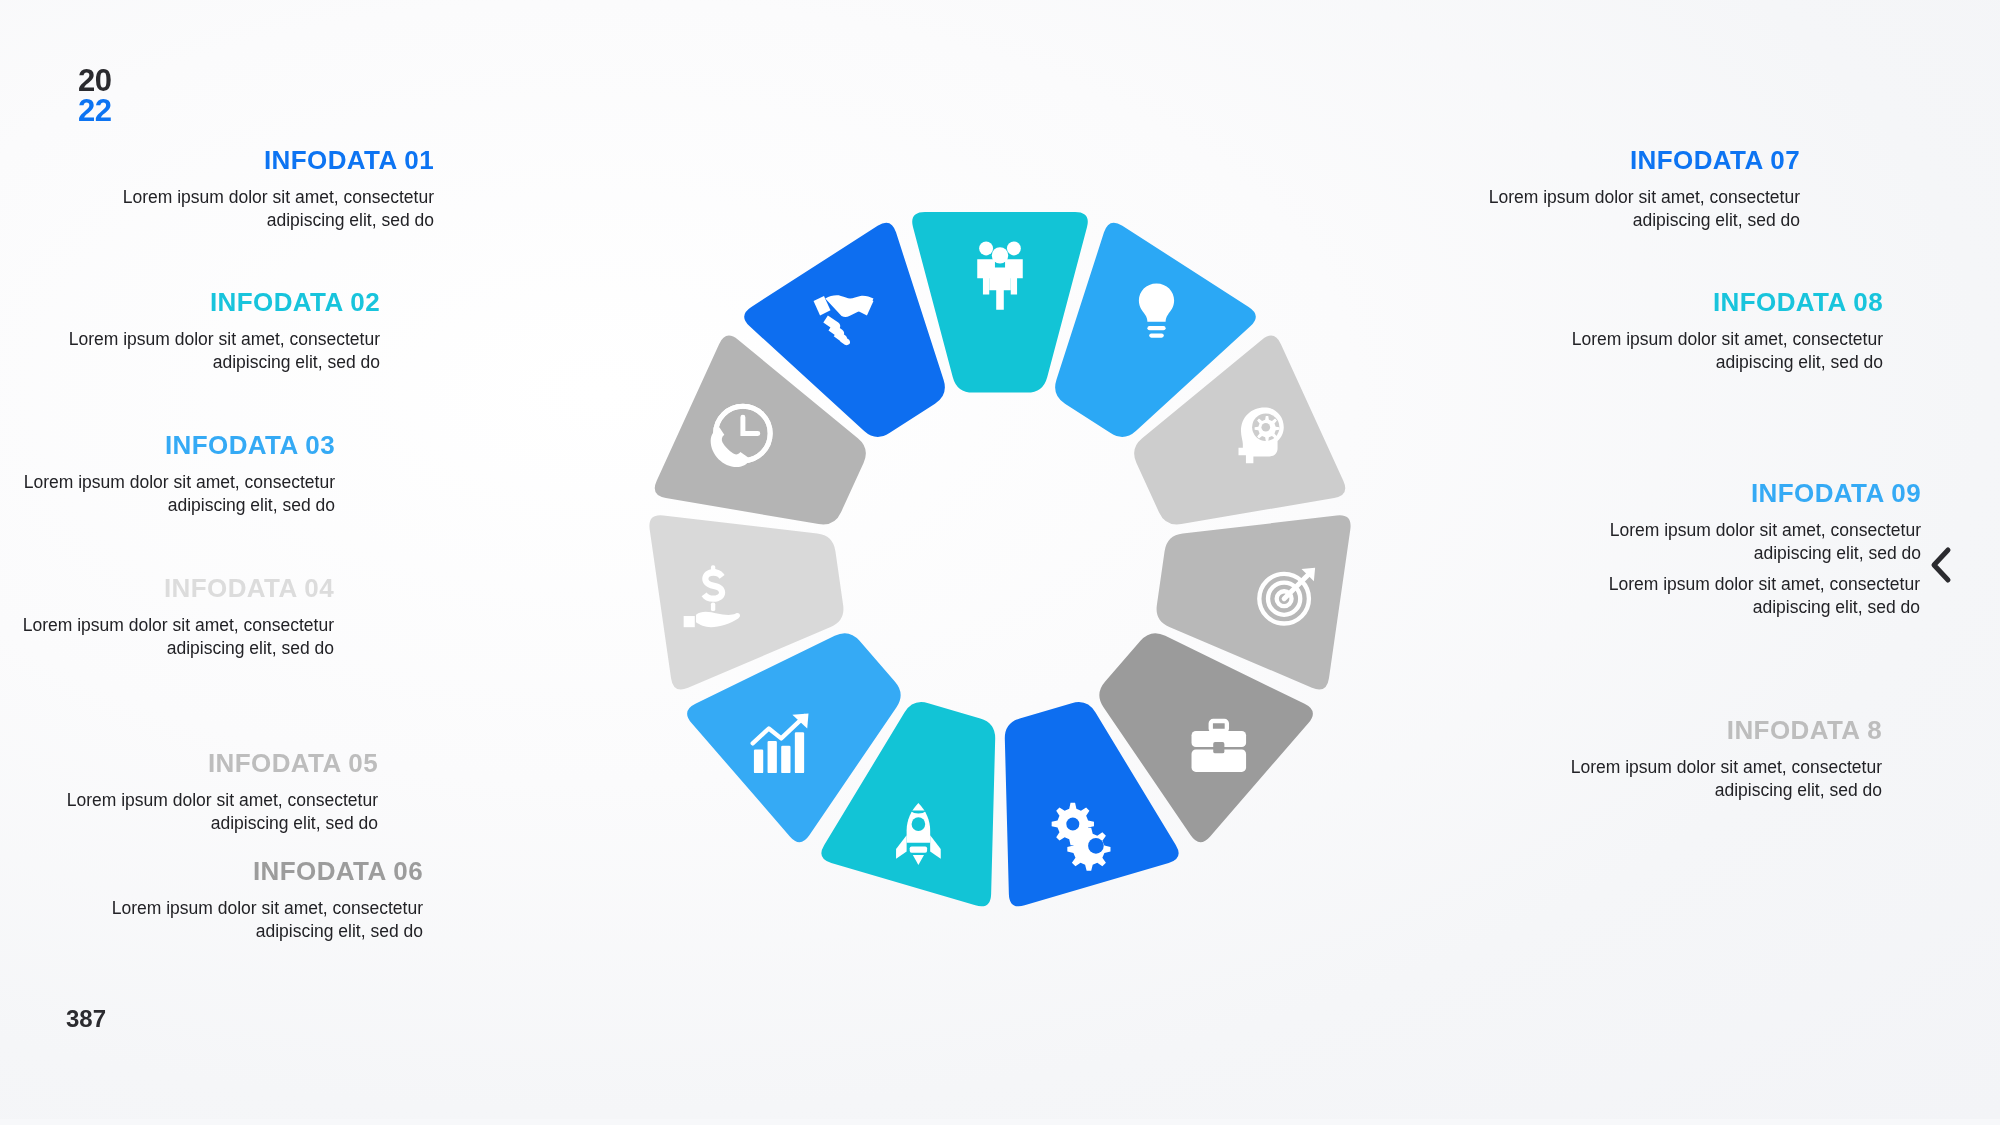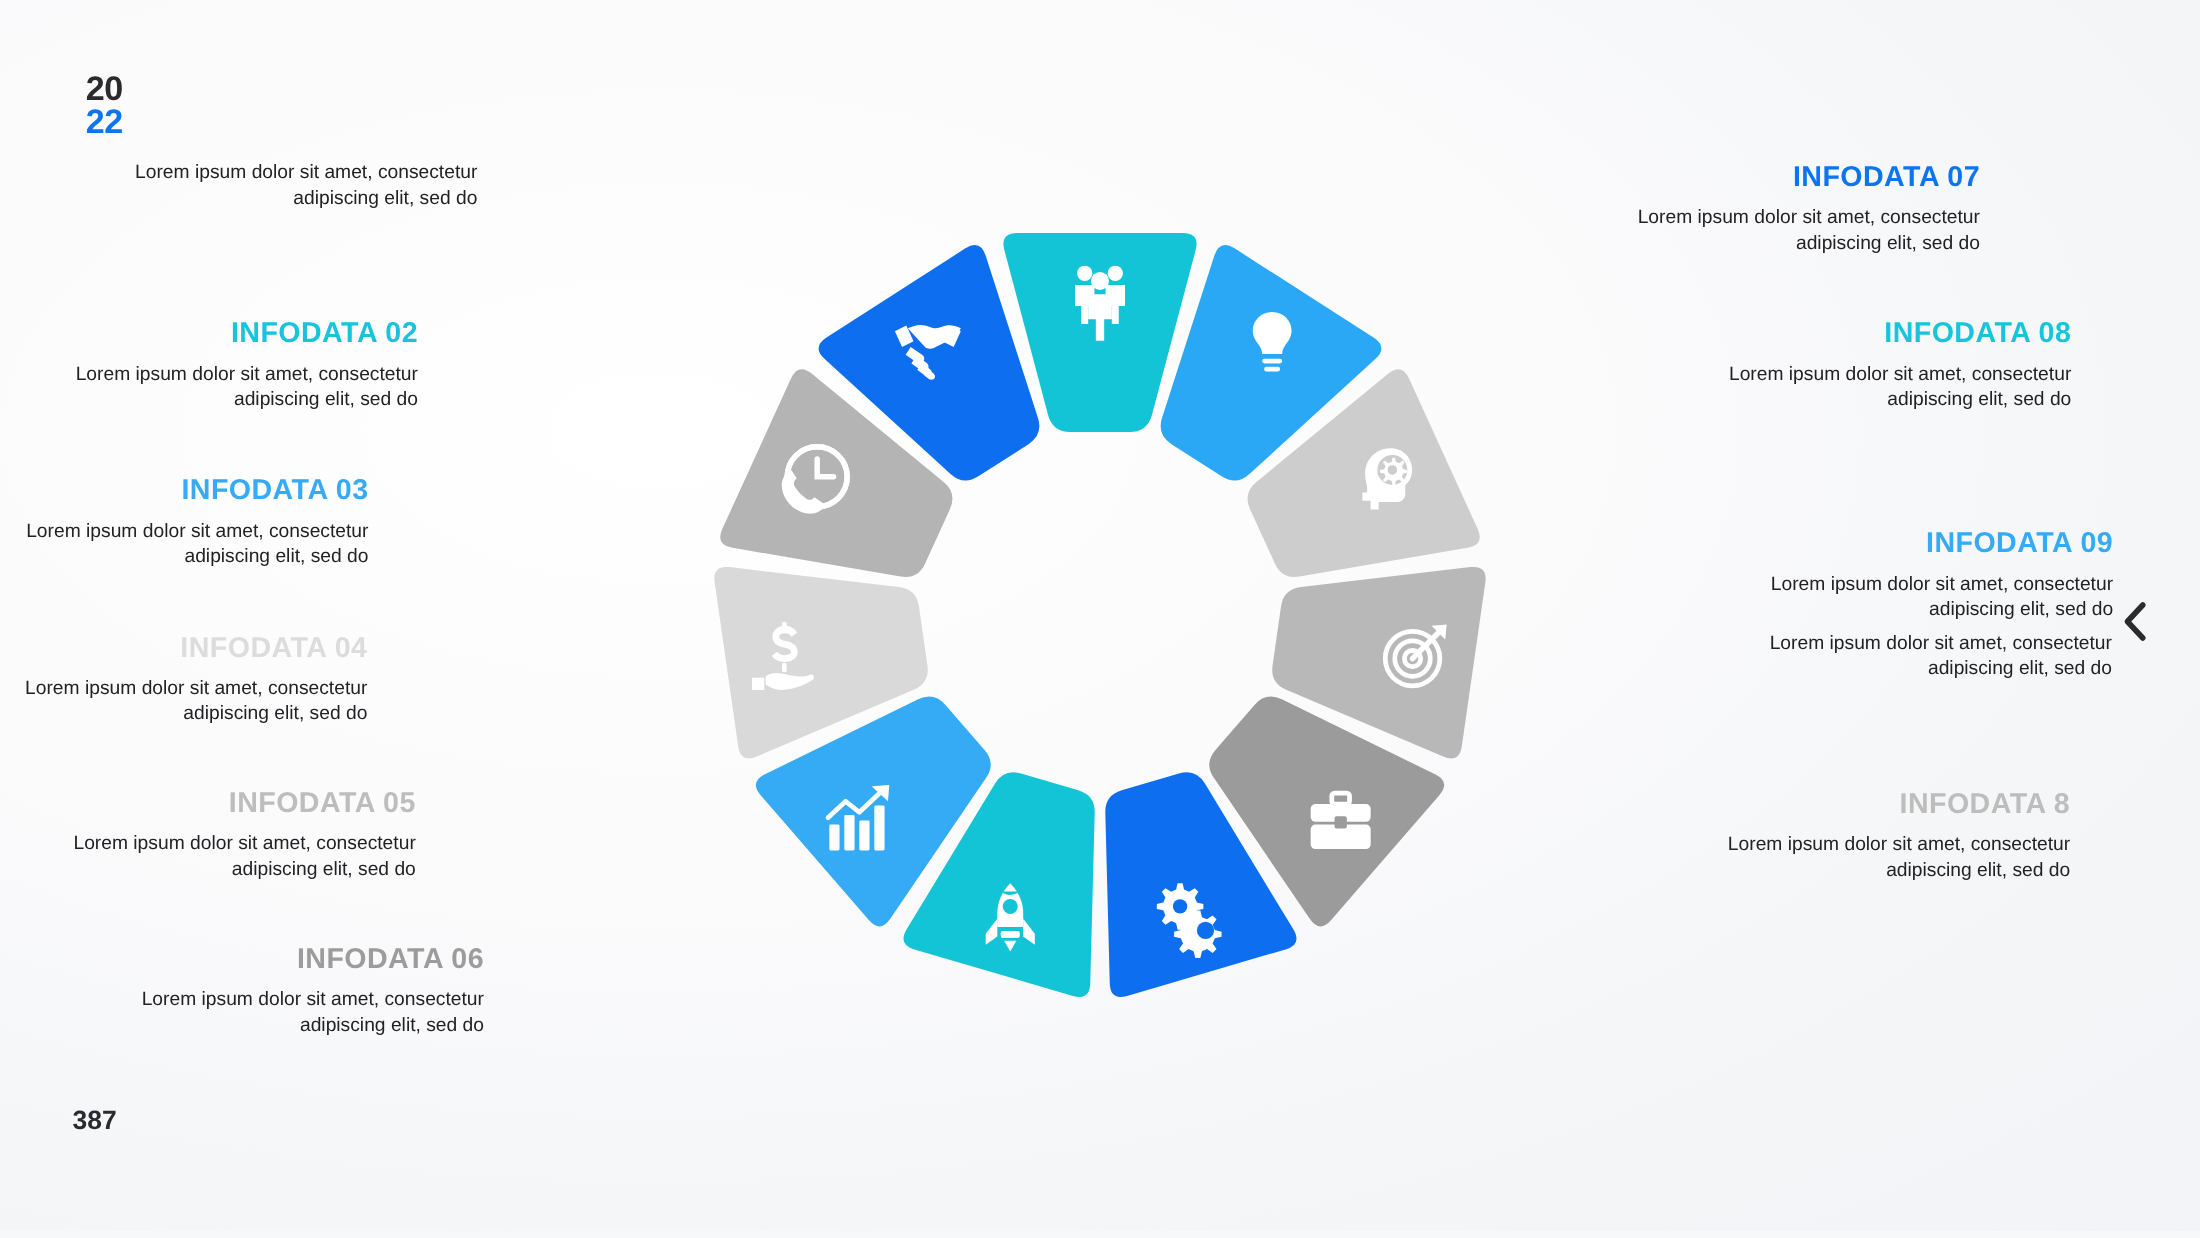--- a/index.html
+++ b/index.html
@@ -63,44 +63,45 @@
 
   <div class="pagenum">387</div>
 
   <div class="nav-chevron">
     <svg width="26" height="40" viewBox="0 0 26 40">
       <path d="M21 5 L7 20 L21 35" fill="none" stroke="#2b2b2f" stroke-width="5" stroke-linecap="round" stroke-linejoin="round"></path>
     </svg>
   </div>
 
   <div class="tblock left" style="left:62px; top:145px;">
+    <div class="ttl" style="color: rgb(13, 116, 242);">INFODATA 01</div>
     <div class="desc">Lorem ipsum dolor sit amet, consectetur adipiscing elit, sed do</div>
   </div>
 
   <div class="tblock left" style="left:8px; top:287px;">
     <div class="ttl" style="color: rgb(24, 196, 220);">INFODATA 02</div>
     <div class="desc">Lorem ipsum dolor sit amet, consectetur adipiscing elit, sed do</div>
   </div>
 
   <div class="tblock left" style="left:-37px; top:430px;">
     <div class="ttl" style="color: rgb(53, 170, 245);">INFODATA 03</div>
     <div class="desc">Lorem ipsum dolor sit amet, consectetur adipiscing elit, sed do</div>
   </div>
 
   <div class="tblock left" style="left:-38px; top:573px;">
     <div class="ttl" style="color: rgb(220, 220, 220);">INFODATA 04</div>
     <div class="desc">Lorem ipsum dolor sit amet, consectetur adipiscing elit, sed do</div>
   </div>
 
   <div class="tblock left" style="left:6px; top:714px;">
-    <div class="ttl" style="color: rgb(189, 189, 189);">INFODATA 05</div>
-    <div class="desc">Lorem ipsum dolor sit amet, consectetur adipiscing elit, sed do</div>
-  </div>
-
-  <div class="tblock left" style="left:68px; top:856px;">
+    <div class="ttl" style="color: rgb(189, 189, 189); margin-top: 34px;">INFODATA 05</div>
+    <div class="desc">Lorem ipsum dolor sit amet, consectetur adipiscing elit, sed do</div>
+  </div>
+
+  <div class="tblock left" style="left:51px; top:856px;">
     <div class="ttl" style="color: rgb(156, 156, 156);">INFODATA 06</div>
     <div class="desc">Lorem ipsum dolor sit amet, consectetur adipiscing elit, sed do</div>
   </div>
 
   <div class="tblock right" style="left:1428px; top:145px;">
     <div class="ttl" style="color: rgb(13, 116, 242);">INFODATA 07</div>
     <div class="desc">Lorem ipsum dolor sit amet, consectetur adipiscing elit, sed do</div>
   </div>
 
   <div class="tblock right" style="left:1511px; top:287px;">

